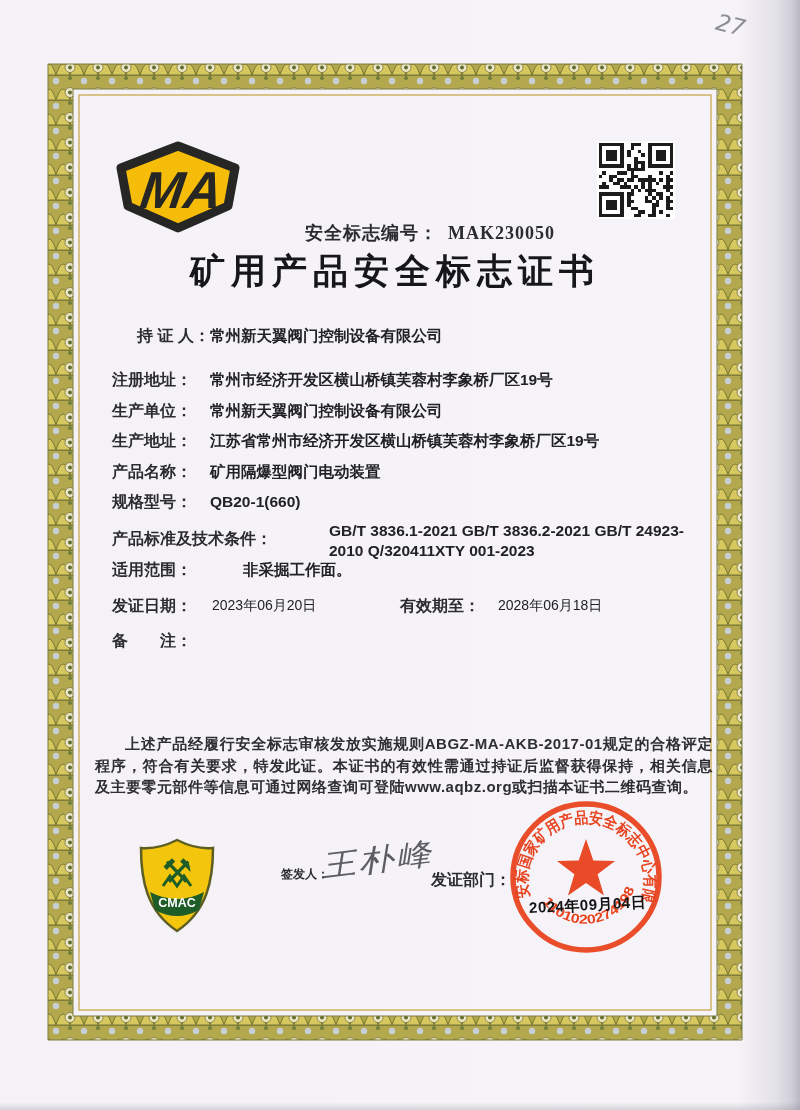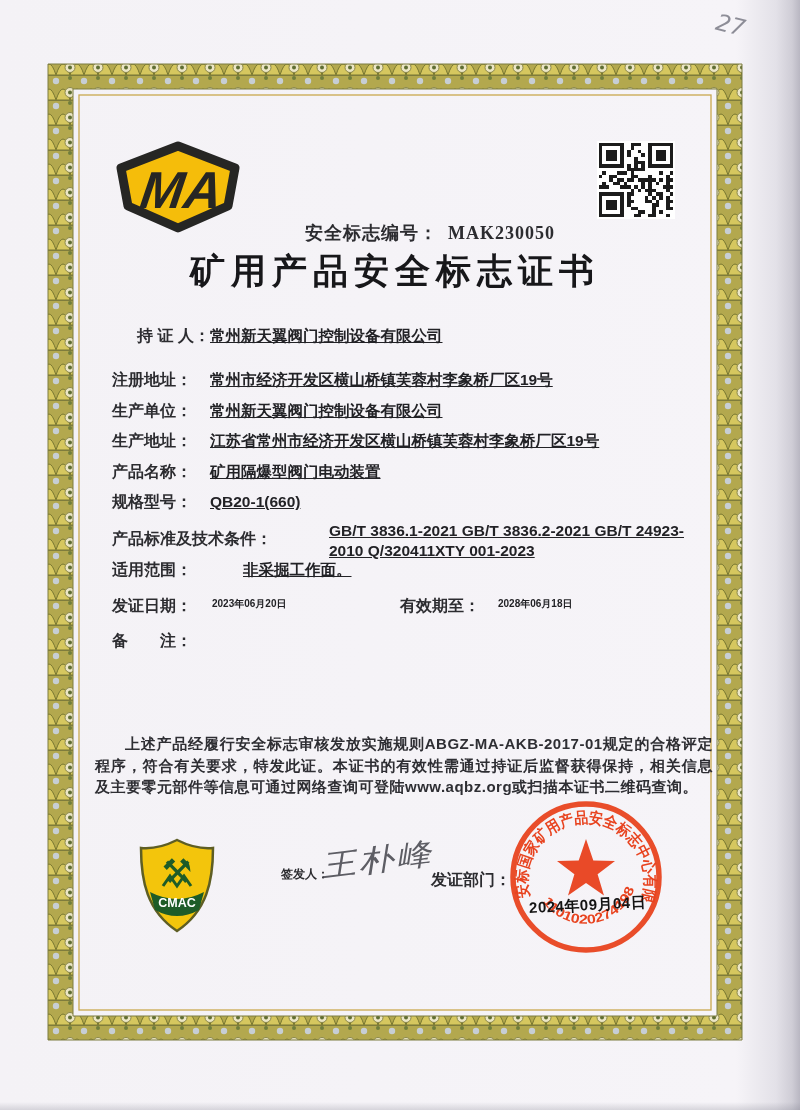--- a/index.html
+++ b/index.html
@@ -11,25 +11,25 @@
   .abs{position:absolute;}
   
   .cert-no{left:305px;top:180px;font-size:18px;font-weight:700;color:#2c2c30;letter-spacing:1px;margin-top:41px;}
   .cert-no .num{font-family:"Liberation Serif","DejaVu Serif",serif;font-weight:600;letter-spacing:1px;margin-left:10px;}
   
   .title{left:75px;top:248px;width:640px;text-align:center;font-family:"Liberation Serif","DejaVu Serif",serif;
          font-size:35px;font-weight:900;color:#17171a;letter-spacing:6px;}
   
   .row{left:112px;width:600px;display:flex;align-items:flex-start;}
   .flabel{flex:0 0 98px;font-size:16px;font-weight:700;color:#2c2c30;white-space:nowrap;}
-  .fvalue{font-size:15.5px;font-weight:700;color:#222226;line-height:20px;text-decoration:underline;}
+  .fvalue{font-size:15.5px;font-weight:700;color:#222226;line-height:20px;}
   .row-std .flabel{flex:0 0 177px;}
   .row-std .fvalue{width:360px;}
   .dt{font-size:16px;font-weight:700;color:#2c2c30;white-space:nowrap;}
-  .dv{font-size:10px;font-weight:700;color:#222226;white-space:nowrap;}
+  .dv{font-size:14px;font-weight:400;color:#222226;white-space:nowrap;}
   
   .statement{left:95px;top:733px;width:618px;font-size:15px;font-weight:700;color:#2e2e33;
              line-height:21.5px;text-align:justify;text-indent:2em;letter-spacing:.5px;}
   
   .signer{left:281px;top:866px;font-size:12px;font-weight:700;color:#2c2c30;}
   .issuer{left:431px;top:870px;font-size:16px;font-weight:700;color:#2c2c30;}
   .signature{left:328px;top:840px;font-size:30px;font-style:italic;color:#43434b;opacity:.85;
              letter-spacing:3px;transform:rotate(-7deg) scaleX(1.15);font-family:"DejaVu Serif",serif;}
   .seal-date{left:529px;top:896px;font-size:15px;font-weight:700;color:#141414;transform:rotate(-3deg);letter-spacing:.5px;}
   .pagenum{left:716px;top:12px;font-size:23px;color:#8d8d97;transform:rotate(14deg);font-style:italic;

